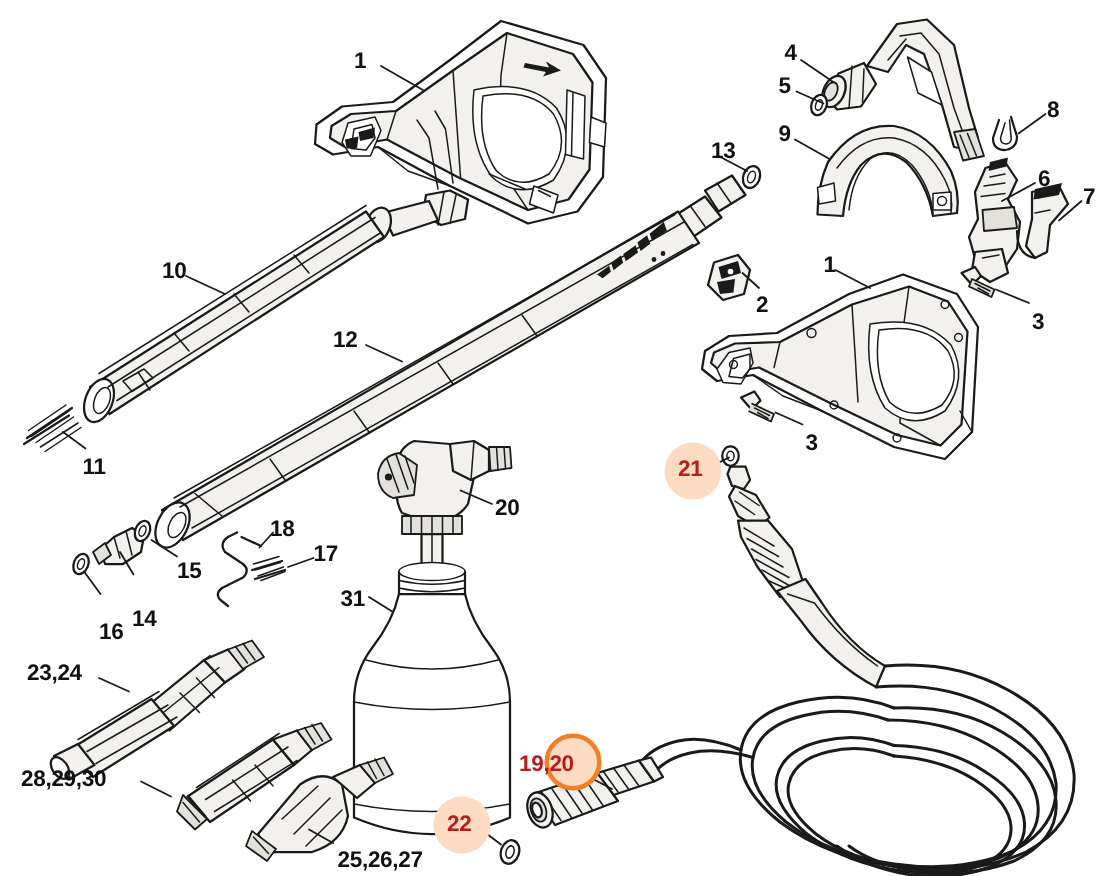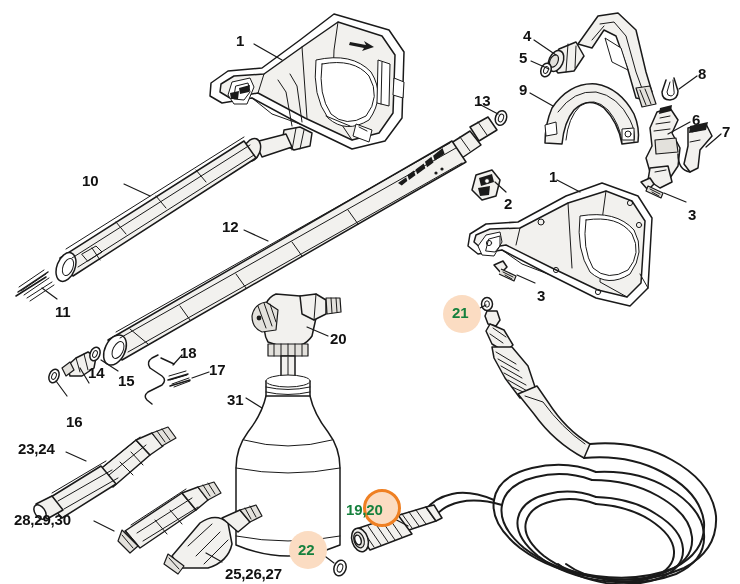--- a/index.html
+++ b/index.html
@@ -29,21 +29,21 @@
     position: absolute;
     font-family: "Liberation Sans", sans-serif;
     font-weight: bold;
     font-size: 15px;
     color: #111111;
     white-space: nowrap;
     line-height: 1;
     letter-spacing: -0.2px;
   }
   .hl-label {
-    color: #15803d;
+    color: #b91c1c;
     z-index: 4;
   }
   .highlight-dot {
     position: absolute;
     border-radius: 50%;
     background: #fbdcc2;
     z-index: 2;
   }
   .highlight-dot.ringed {
     background: #fbdcc2;
@@ -444,33 +444,33 @@
   <div class="highlight-dot ringed" style="left:363px; top:489px; width:38px; height:38px;"></div>
 
   <span class="callout-label" style="left:236px; top:33px;">1</span>
   <span class="callout-label" style="left:523px; top:28px;">4</span>
   <span class="callout-label" style="left:519px; top:50px;">5</span>
   <span class="callout-label" style="left:698px; top:66px;">8</span>
   <span class="callout-label" style="left:519px; top:82px;">9</span>
   <span class="callout-label" style="left:458px; top:93px;margin-left:16px;">13</span>
   <span class="callout-label" style="left:692px; top:112px;">6</span>
   <span class="callout-label" style="left:722px; top:124px;">7</span>
-  <span class="callout-label" style="left:82px; top:173px;">10</span>
+  <span class="callout-label" style="left:108px; top:173px;">10</span>
   <span class="callout-label" style="left:549px; top:169px;">1</span>
   <span class="callout-label" style="left:504px; top:196px;">2</span>
   <span class="callout-label" style="left:688px; top:207px;">3</span>
   <span class="callout-label" style="left:222px; top:219px;">12</span>
   <span class="callout-label" style="left:537px; top:288px;">3</span>
   <span class="callout-label" style="left:55px; top:304px;">11</span>
   <span class="callout-label hl-label" style="left:452px; top:305px;">21</span>
   <span class="callout-label" style="left:330px; top:331px;">20</span>
   <span class="callout-label" style="left:180px; top:345px;">18</span>
   <span class="callout-label" style="left:209px; top:362px;">17</span>
   <span class="callout-label" style="left:118px; top:373px;">15</span>
-  <span class="callout-label" style="left:88px; top:365px;text-align:right;">14</span>
+  <span class="callout-label" style="left:88px; top:405px;text-align:right;">14</span>
   <span class="callout-label" style="left:227px; top:392px;">31</span>
   <span class="callout-label" style="left:66px; top:398px;margin-top:16px;">16</span>
   <span class="callout-label" style="left:18px; top:441px;">23,24</span>
   <span class="callout-label hl-label" style="left:346px; top:502px;">19,20</span>
   <span class="callout-label" style="left:14px; top:512px;">28,29,30</span>
   <span class="callout-label hl-label" style="left:298px; top:542px;">22</span>
   <span class="callout-label" style="left:225px; top:566px;">25,26,27</span>
 
 </div>
 

